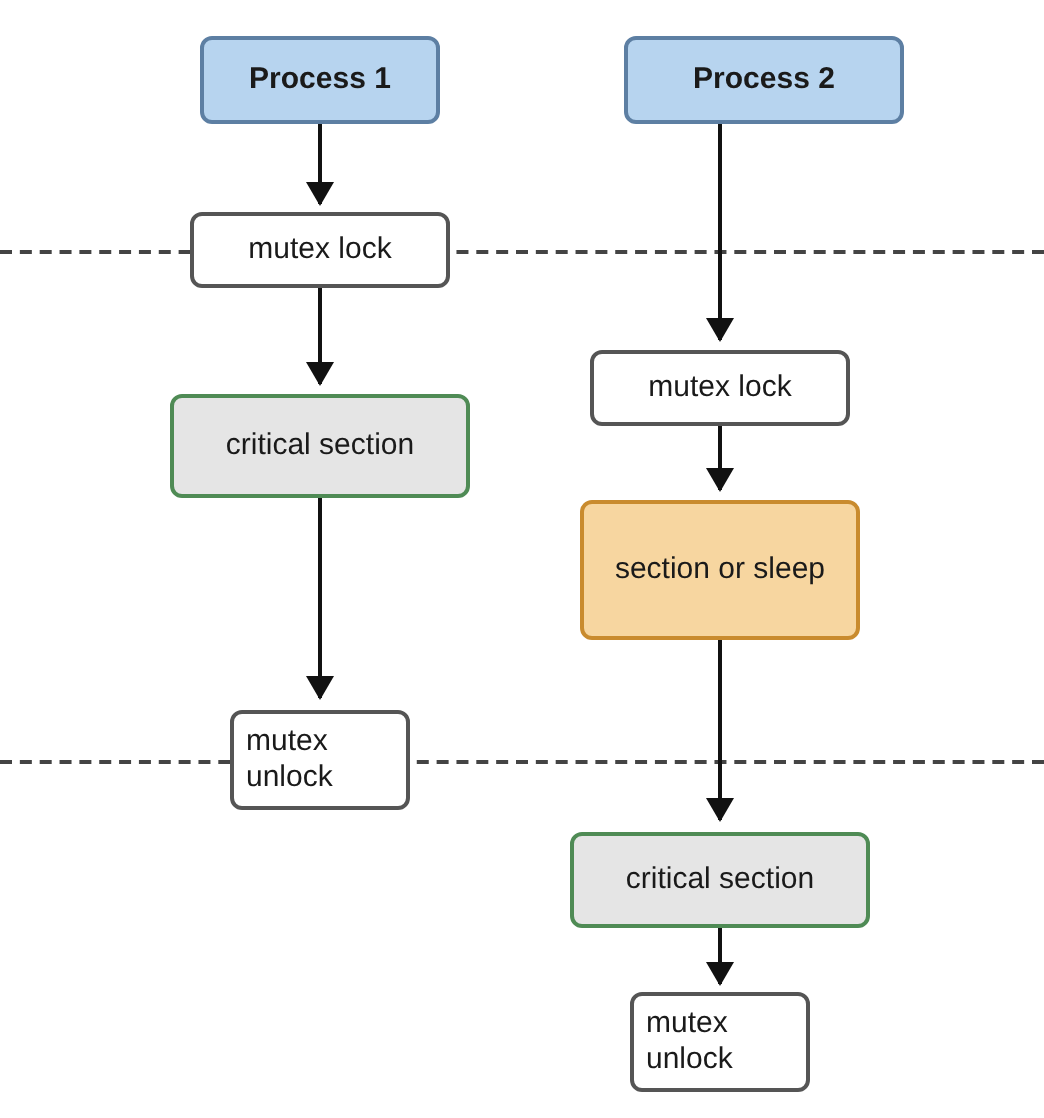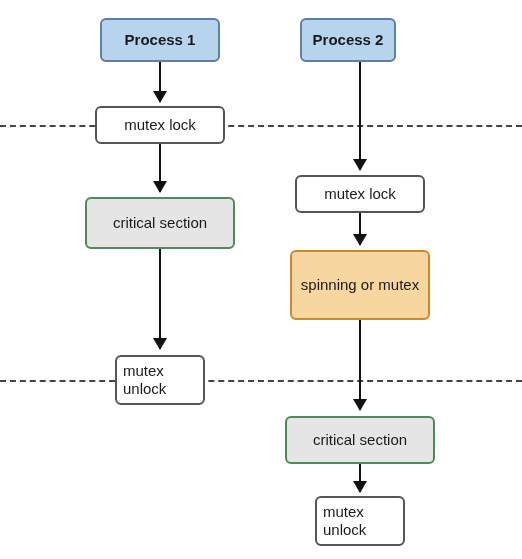--- a/index.html
+++ b/index.html
@@ -83,32 +83,32 @@
 
   <div class="box crit" style="left:85px; top:197px; width:150px; height:52px">
     <span>critical section</span>
   </div>
   <div class="arrow" style="left:159px; top:249px; height:100px"></div>
 
   <div class="box plain" style="left:115px; top:355px; width:90px; height:50px">
     <span>mutex unlock</span>
   </div>
 
-  <div class="box process" style="left:300px; top:18px; width:96px; height:44px">
+  <div class="box process" style="left:312px; top:18px; width:140px; height:44px">
     <span>Process 2</span>
   </div>
   <div class="arrow" style="left:359px; top:62px; height:108px"></div>
 
   <div class="box plain" style="left:295px; top:175px; width:130px; height:38px">
     <span>mutex lock</span>
   </div>
   <div class="arrow" style="left:359px; top:213px; height:32px"></div>
 
   <div class="box spin" style="left:290px; top:250px; width:140px; height:70px">
-    <span>spinning or mutex</span>
+    <span>section or sleep</span>
   </div>
   <div class="arrow" style="left:359px; top:320px; height:90px"></div>
 
   <div class="box crit" style="left:285px; top:416px; width:150px; height:48px">
     <span>critical section</span>
   </div>
   <div class="arrow" style="left:359px; top:464px; height:28px"></div>
 
   <div class="box plain" style="left:315px; top:496px; width:90px; height:50px">
     <span>mutex unlock</span>

